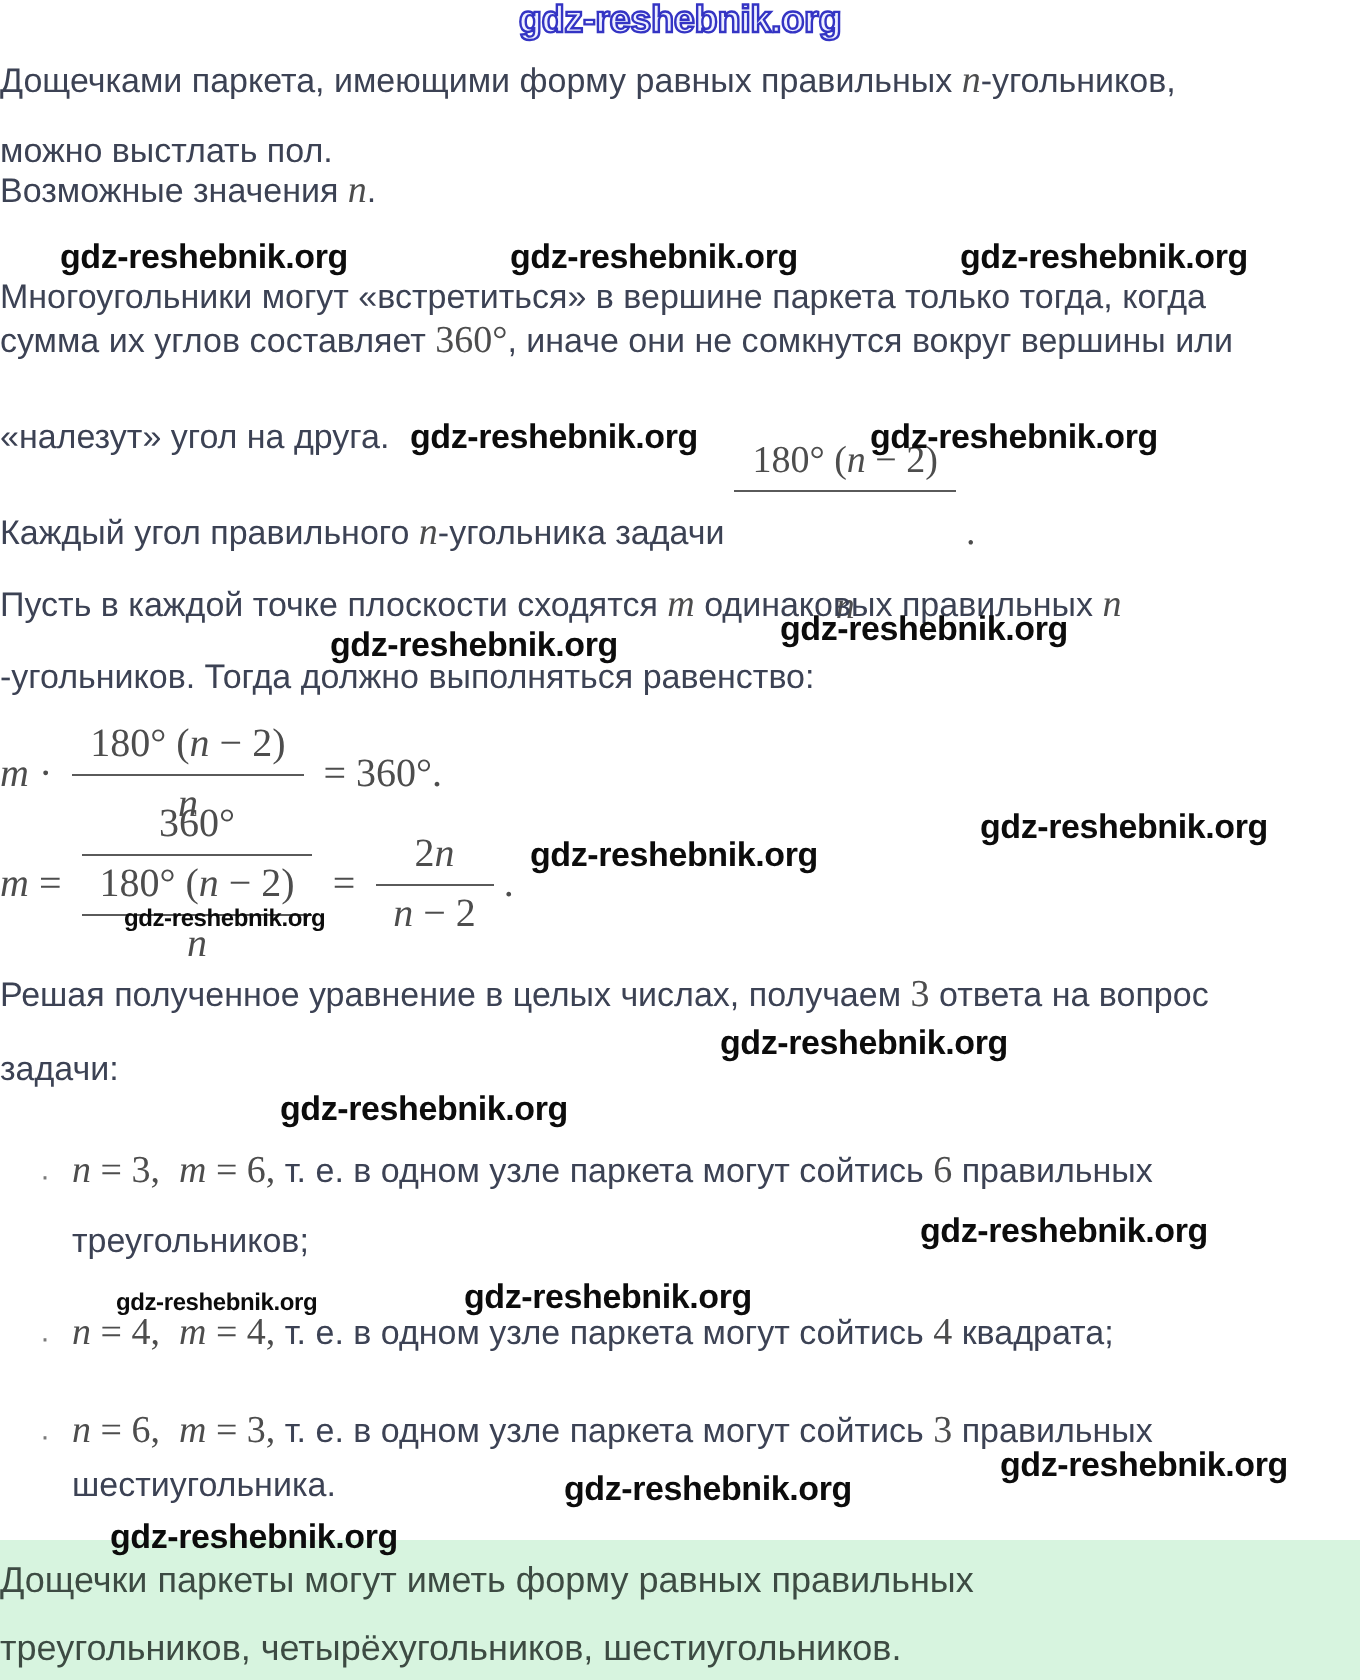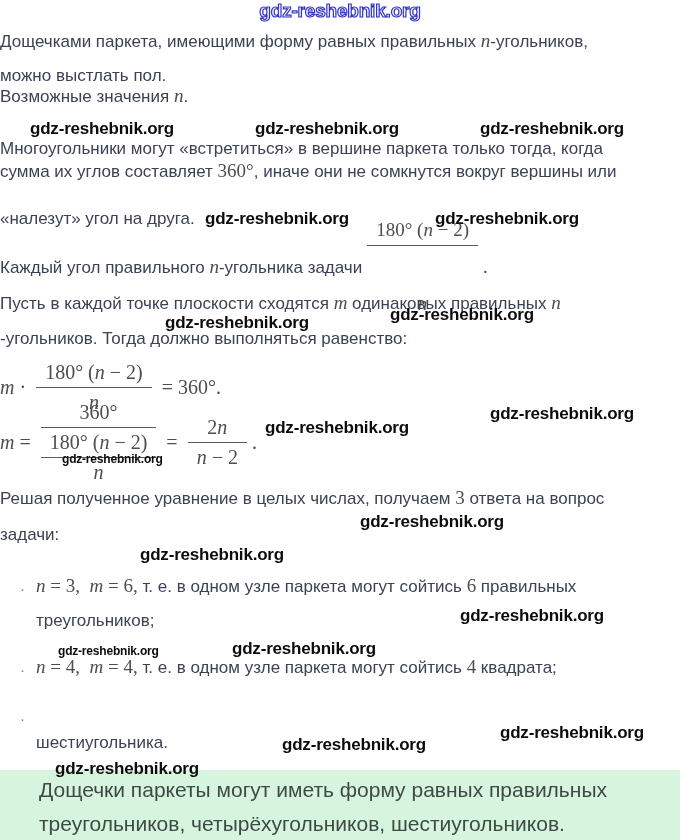--- a/index.html
+++ b/index.html
@@ -23,21 +23,21 @@
   .wm-layer{position:absolute;left:0;top:0;width:100%;height:100%;z-index:6;pointer-events:none;}
   .wm{position:absolute;font-family:"Liberation Sans",sans-serif;font-weight:700;font-size:17px;
       color:#0c0c0c;letter-spacing:-0.2px;white-space:nowrap;line-height:18px;}
   .wm-small{font-size:12px;font-weight:700;line-height:13px;}
   .wm-outline{font-size:19px;transform:translateX(-50%);color:#eef0ff;
       -webkit-text-stroke:1.2px #3434c4;font-weight:700;}
   .bline{position:absolute;left:36px;white-space:nowrap;line-height:22px;}
   .bline span{white-space:pre;}
   .bdot{position:absolute;left:-16px;top:3px;color:#7a7a7a;font-size:15px;}
   .conclusion{position:absolute;left:0;top:770px;width:680px;height:70px;background:#d7f4df;color:#3d4b43;}
-  .gline{position:absolute;left:0;white-space:nowrap;font-size:21px;line-height:22px;padding-left:39px;}
+  .gline{position:absolute;left:0;white-space:nowrap;font-size:18px;line-height:22px;}
 </style>
 </head>
 <body>
 
 <div class="page">
 
   <div class="wm-layer">
       <div class="wm wm-outline" style="left: 340px; top: 2px;">gdz-reshebnik.org</div>
       <div class="wm" style="left: 30px; top: 120px;">gdz-reshebnik.org</div>
       <div class="wm" style="left: 255px; top: 120px;">gdz-reshebnik.org</div>
@@ -113,21 +113,21 @@
   <div class="bline" style="top:575px">
     <span class="bdot">·</span><span><span class="k-mi">n</span><span class="k-mn"> = 3,  </span><span class="k-mi">m</span><span class="k-mn"> = 6,</span><span class="k-tx"> т. е. в одном узле паркета могут сойтись </span><span class="k-mn">6</span><span class="k-tx"> правильных</span></span>
   </div>
   <div class="bline" style="top:610px"><span class="k-tx">треугольников;</span></div>
 
   <div class="bline" style="top:656px">
     <span class="bdot">·</span><span><span class="k-mi">n</span><span class="k-mn"> = 4,  </span><span class="k-mi">m</span><span class="k-mn"> = 4,</span><span class="k-tx"> т. е. в одном узле паркета могут сойтись </span><span class="k-mn">4</span><span class="k-tx"> квадрата;</span></span>
   </div>
 
   <div class="bline" style="top:705px">
-    <span class="bdot">·</span>
+    <span class="bdot">·</span><span><span class="k-mi">n</span><span class="k-mn"> = 6,  </span><span class="k-mi">m</span><span class="k-mn"> = 3,</span><span class="k-tx"> т. е. в одном узле паркета могут сойтись </span><span class="k-mn">3</span><span class="k-tx"> правильных</span></span>
   </div>
   <div class="bline" style="top:732px"><span class="k-tx">шестиугольника.</span></div>
 
   <div class="conclusion">
     <div class="gline" style="top:9px"><span class="k-tx">Дощечки паркеты могут иметь форму равных правильных</span></div>
     <div class="gline" style="top:43px"><span class="k-tx">треугольников, четырёхугольников, шестиугольников.</span></div>
   </div>
 
 </div>
 

